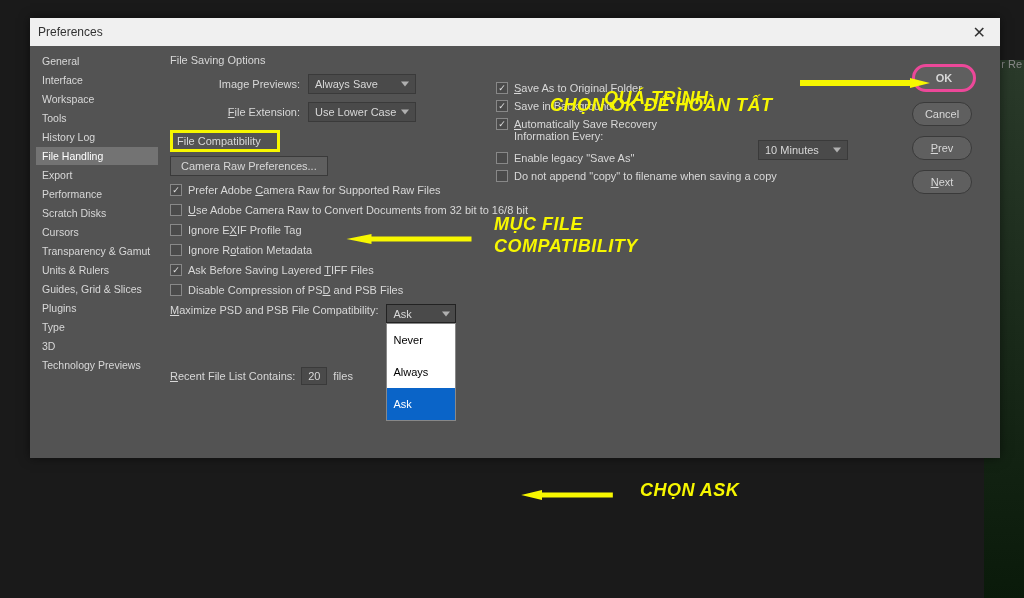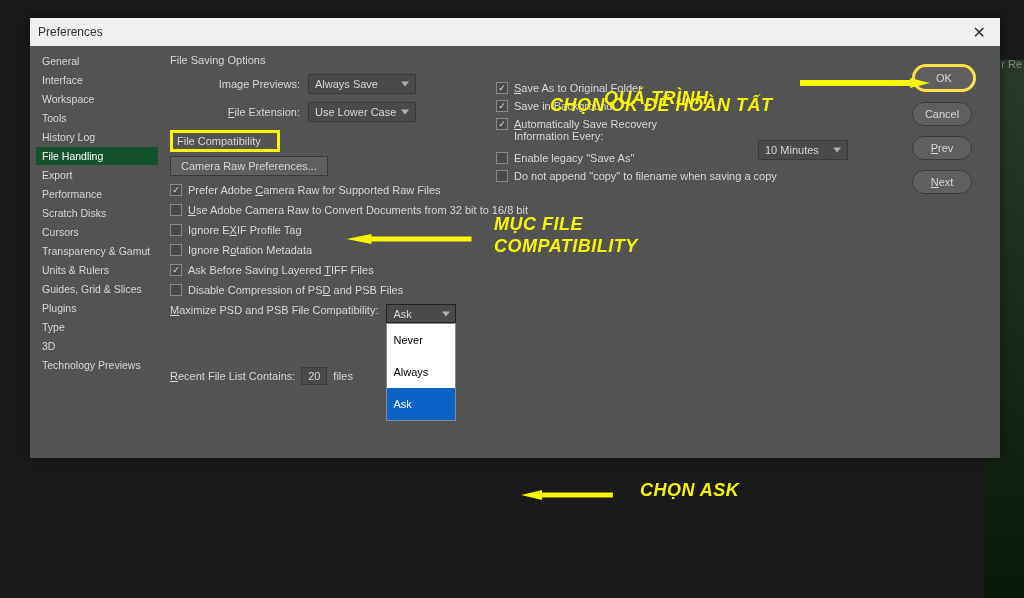--- a/index.html
+++ b/index.html
@@ -5,21 +5,21 @@
 * { margin: 0; padding: 0; box-sizing: border-box; font-family: "Segoe UI", Tahoma, sans-serif; }
 body { background: #1a1a1a; width: 1024px; height: 598px; overflow: hidden; position: relative; }
 .bg-right { position: absolute; right: 0; top: 60px; bottom: 0; width: 40px; background: linear-gradient(180deg, #2a3a2a, #0a1a0a); }
 .dialog { position: absolute; left: 30px; top: 18px; width: 970px; height: 440px; background: #535353; border-radius: 0; box-shadow: 0 0 10px rgba(0,0,0,0.5); }
 .titlebar { background: #f0f0f0; height: 28px; display: flex; align-items: center; padding: 0 8px; justify-content: space-between; }
 .titlebar-title { font-size: 12px; color: #333; }
 .close-x { font-size: 16px; color: #333; cursor: pointer; padding: 0 6px; }
 .dialog-body { display: flex; height: calc(100% - 28px); }
 .sidebar { width: 128px; background: #535353; padding: 6px 0 0 6px; overflow-y: auto; }
 .sidebar-item { font-size: 10.5px; color: #d8d8d8; padding: 3px 6px; cursor: pointer; margin-bottom: 1px; white-space: nowrap; }
-.sidebar-item.selected { background: #14532d; color: #fff; }
+.sidebar-item.selected { background: #737373; color: #fff; }
 .main { flex: 1; padding: 8px 12px; position: relative; color: #d8d8d8; font-size: 11px; }
 .section-title { font-size: 11px; color: #d8d8d8; margin-bottom: 8px; }
 .row { display: flex; align-items: center; margin-bottom: 8px; gap: 8px; }
 .label-right { width: 130px; text-align: right; color: #d8d8d8; }
 .select { background: #4a4a4a; border: 1px solid #3a3a3a; color: #d8d8d8; font-size: 11px; padding: 2px 18px 2px 6px; height: 20px; position: relative; display: inline-flex; align-items: center; min-width: 108px; cursor: pointer; }
 .select::after { content: ""; position: absolute; right: 6px; top: 50%; transform: translateY(-50%); border-left: 4px solid transparent; border-right: 4px solid transparent; border-top: 5px solid #b0b0b0; }
 .checkbox-row { display: flex; align-items: center; gap: 6px; margin-bottom: 6px; }
 .chk { width: 12px; height: 12px; border: 1px solid #888; background: #4a4a4a; display: inline-flex; align-items: center; justify-content: center; font-size: 9px; color: #e0e0e0; cursor: pointer; flex-shrink: 0; }
 .chk.checked::before { content: "✓"; }
 .chk-label { font-size: 11px; color: #d8d8d8; }
@@ -35,21 +35,21 @@
 .dropdown-open { position: relative; }
 .dropdown-sel { background: #4a4a4a; border: 1px solid #222; color: #d8d8d8; font-size: 11px; padding: 2px 18px 2px 6px; height: 19px; width: 70px; display: flex; align-items: center; position: relative; cursor: pointer; }
 .dropdown-sel::after { content: ""; position: absolute; right: 5px; top: 50%; transform: translateY(-50%); border-left: 4px solid transparent; border-right: 4px solid transparent; border-top: 5px solid #b0b0b0; }
 .dropdown-list { position: absolute; left: 0; top: 19px; width: 70px; background: #fff; border: 1px solid #888; z-index: 10; }
 .dropdown-opt { font-size: 11px; color: #000; padding: 10px 6px; cursor: pointer; }
 .dropdown-opt.hi { background: #0a64c8; color: #fff; }
 .recent-row { display: flex; align-items: center; gap: 6px; margin-top: 44px; }
 .num-input { width: 26px; height: 18px; background: #4a4a4a; border: 1px solid #3a3a3a; color: #d8d8d8; font-size: 11px; text-align: center; }
 .btn-col { position: absolute; right: 24px; top: 46px; display: flex; flex-direction: column; gap: 10px; }
 .dlg-btn { background: #5f5f5f; border: 1px solid #3a3a3a; border-radius: 14px; color: #d8d8d8; font-size: 11px; width: 60px; height: 24px; display: flex; align-items: center; justify-content: center; cursor: pointer; }
-.dlg-btn.ok { border: 3px solid #fde047; width: 64px; height: 28px; }
+.dlg-btn.ok { border: 3px solid #ec4899; width: 64px; height: 28px; font-weight: bold; }
 .annot { position: absolute; font-family: Arial Black, Arial, sans-serif; font-weight: 900; font-style: italic; color: #f7f700; pointer-events: none; letter-spacing: 0.5px; }
 .annot1 { left: 520px; top: 46px; font-size: 18px; margin-top: 31px; }
 .annot1b { left: 574px; top: 70px; font-size: 18px; }
 .annot2 { left: 464px; top: 196px; font-size: 18px; text-align: left; line-height: 1.2; }
 .annot3 { left: 610px; top: 462px; font-size: 18px; }
 .arrow { position: absolute; pointer-events: none; }
 .arrow-right1 { left: 770px; top: 56px; width: 130px; height: 10px; }
 .arrow-left1 { left: 304px; top: 212px; width: 150px; height: 10px; }
 .arrow-left2 { left: 482px; top: 468px; width: 110px; height: 10px; }
 .arrow svg { width: 100%; height: 100%; }

